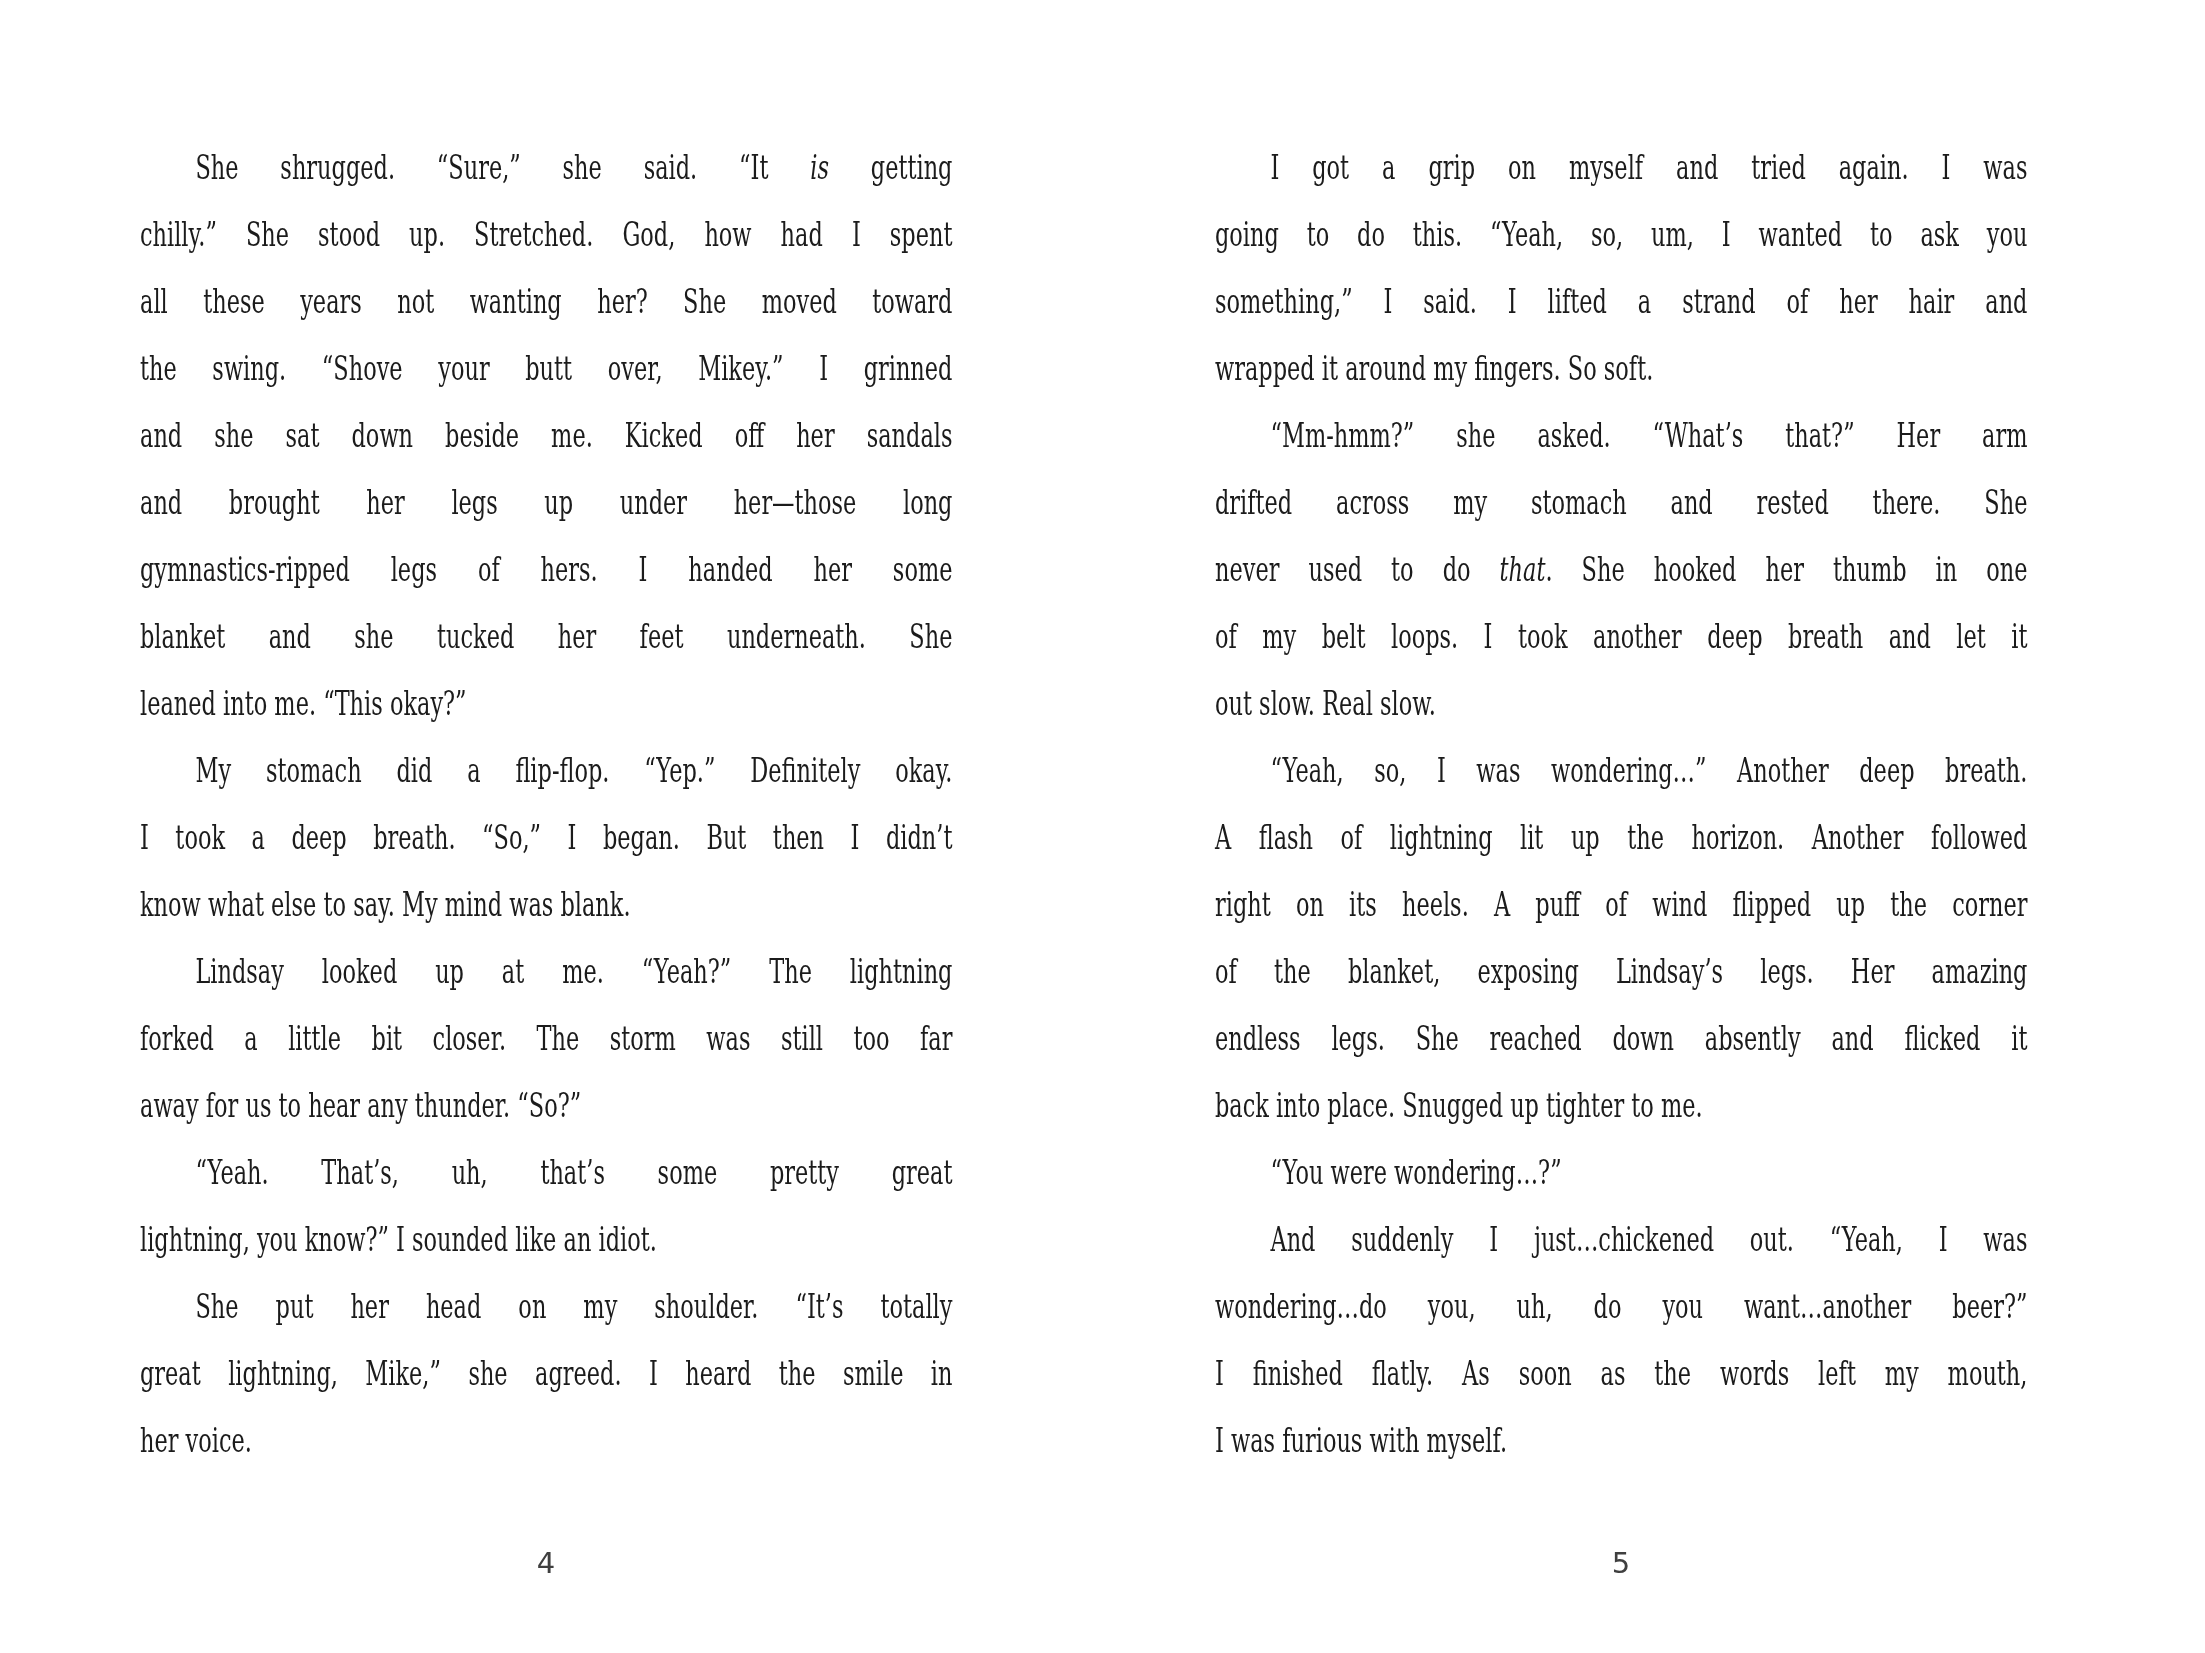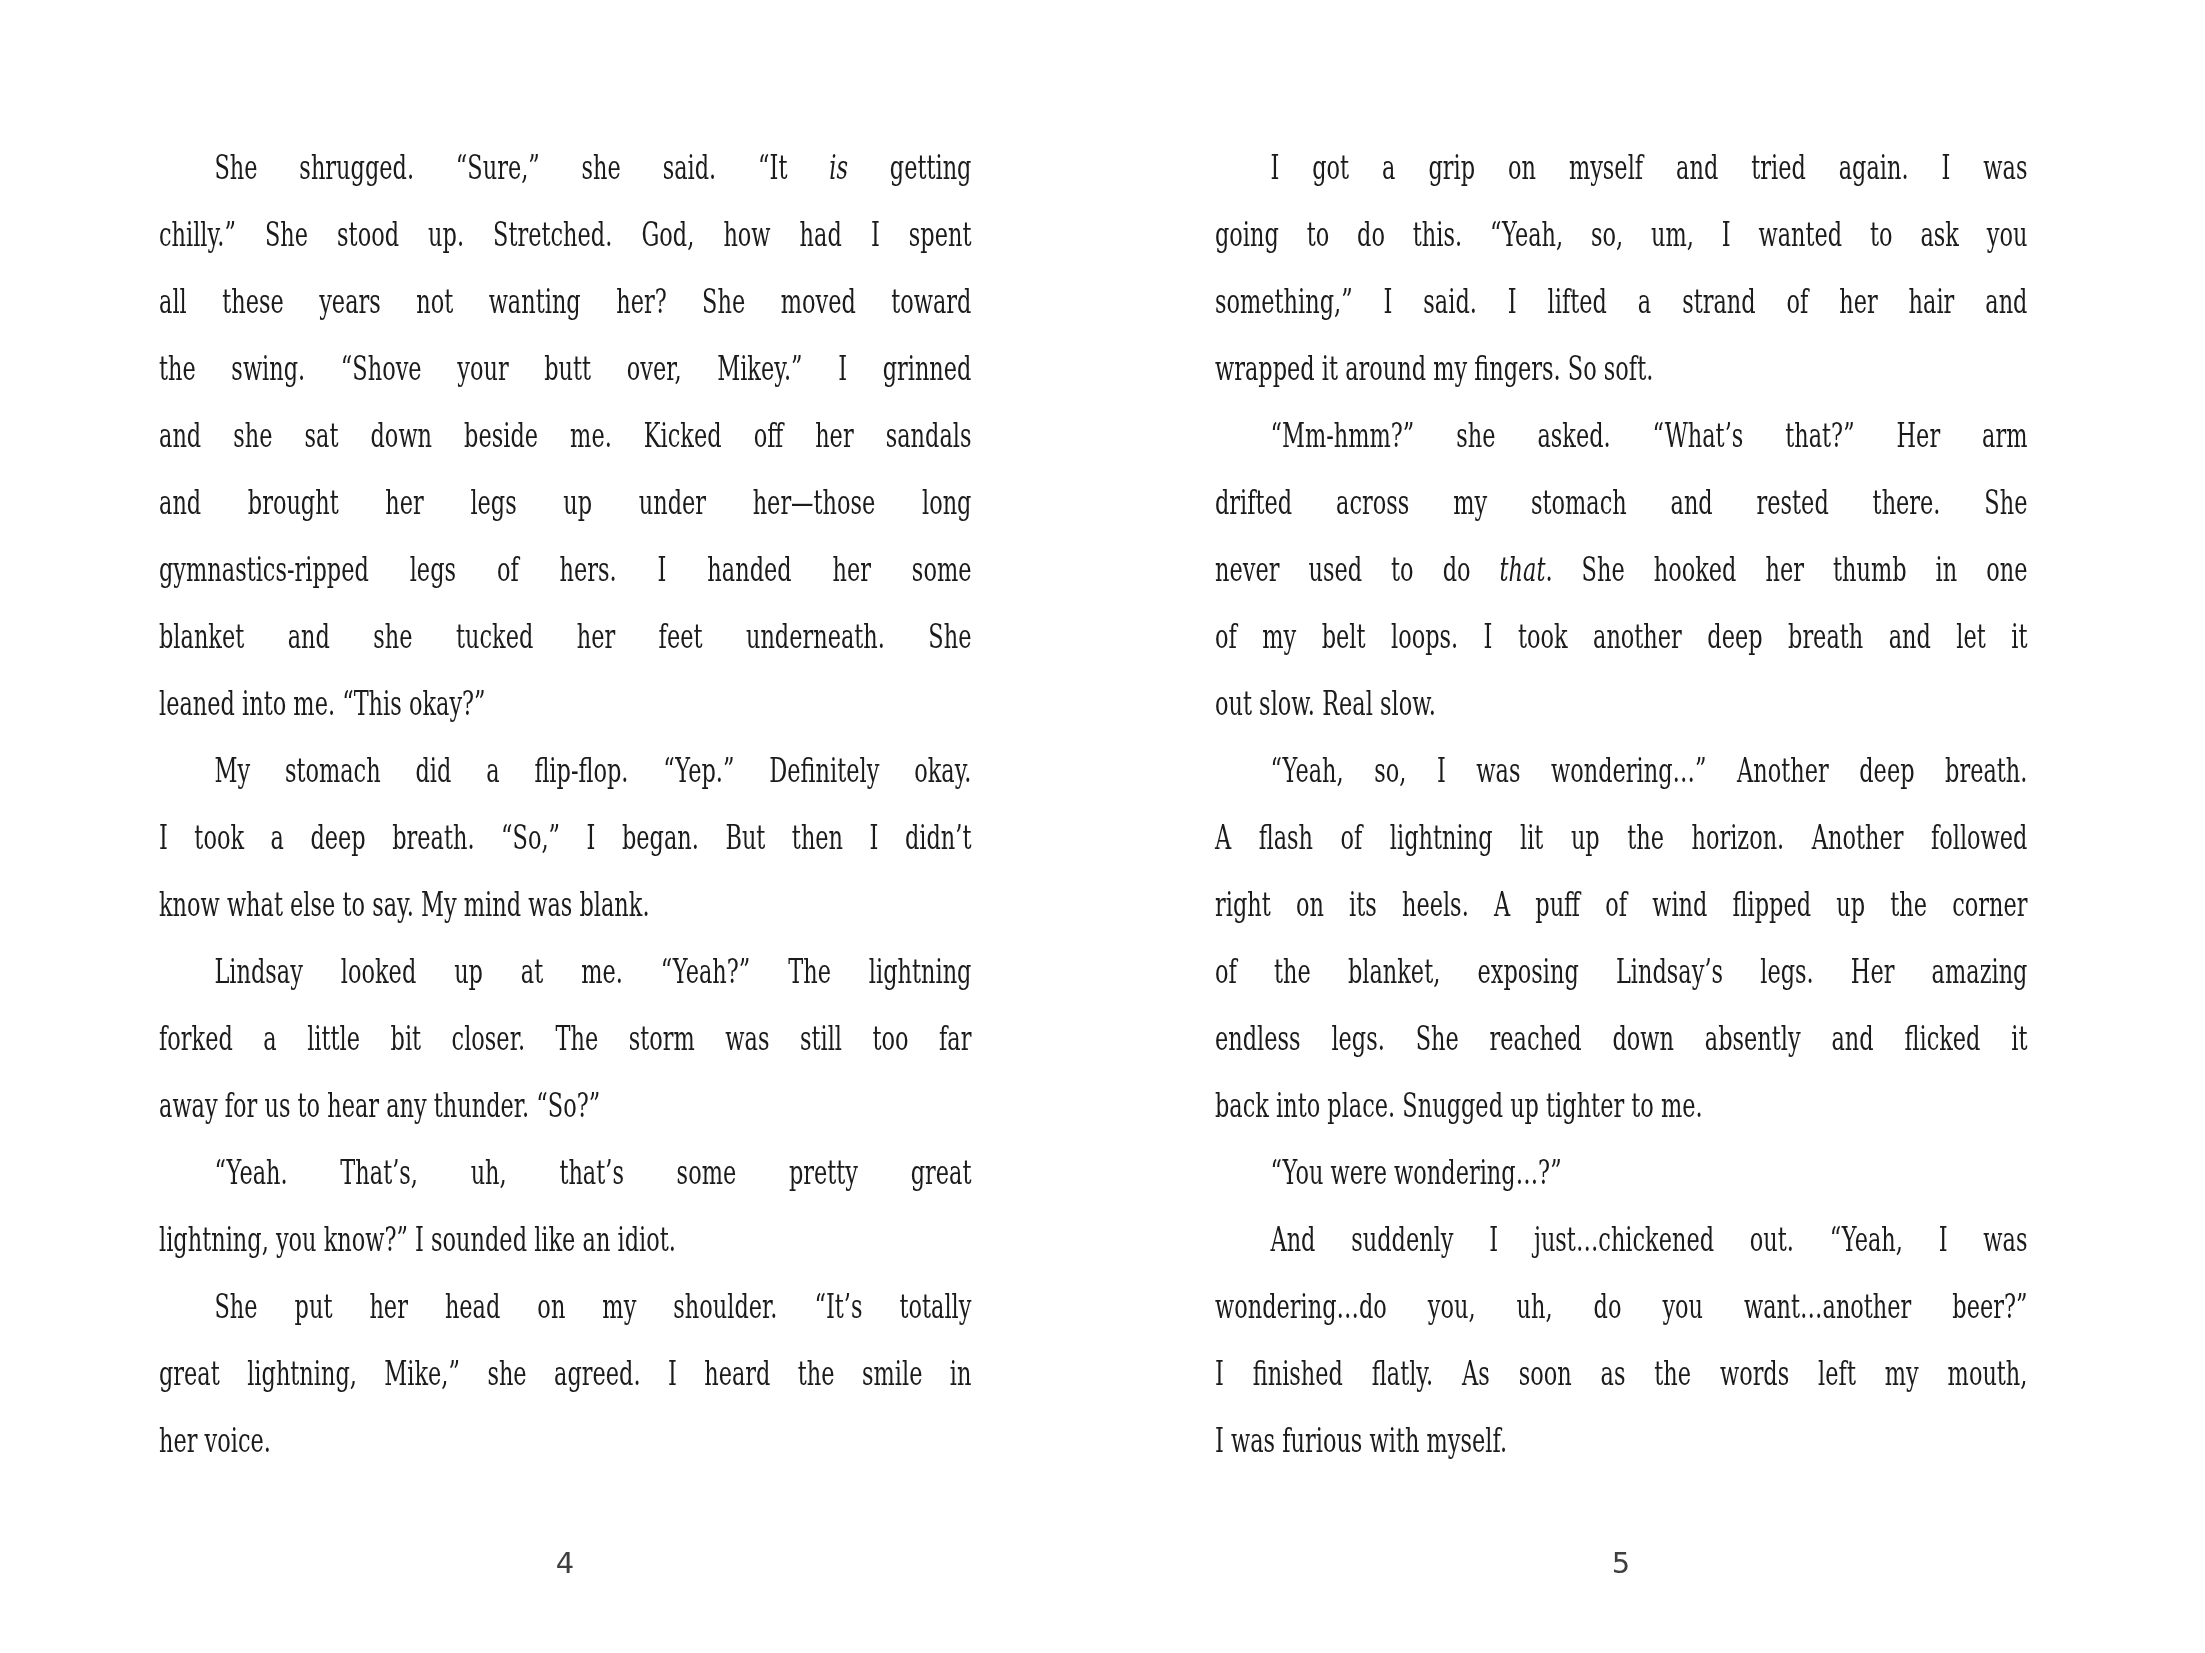--- a/index.html
+++ b/index.html
@@ -4,21 +4,21 @@
 <style>
   html, body { margin: 0; padding: 0; }
   body {
     width: 2205px; height: 1654px;
     background: #ffffff;
     position: relative;
     overflow: hidden;
     font-family: "DejaVu Serif", serif;
   }
   .page { position: absolute; top: 0; height: 1654px; width: 1103px; }
-  .page.left  { left: 0; margin-left: 19px; }
+  .page.left  { left: 0; }
   .page.right { left: 1062px; }
 
   
   .column {
     position: absolute;
     top: 134px;
     width: 1231px;
     transform: scaleX(0.66);
     transform-origin: 0 0;
   }

